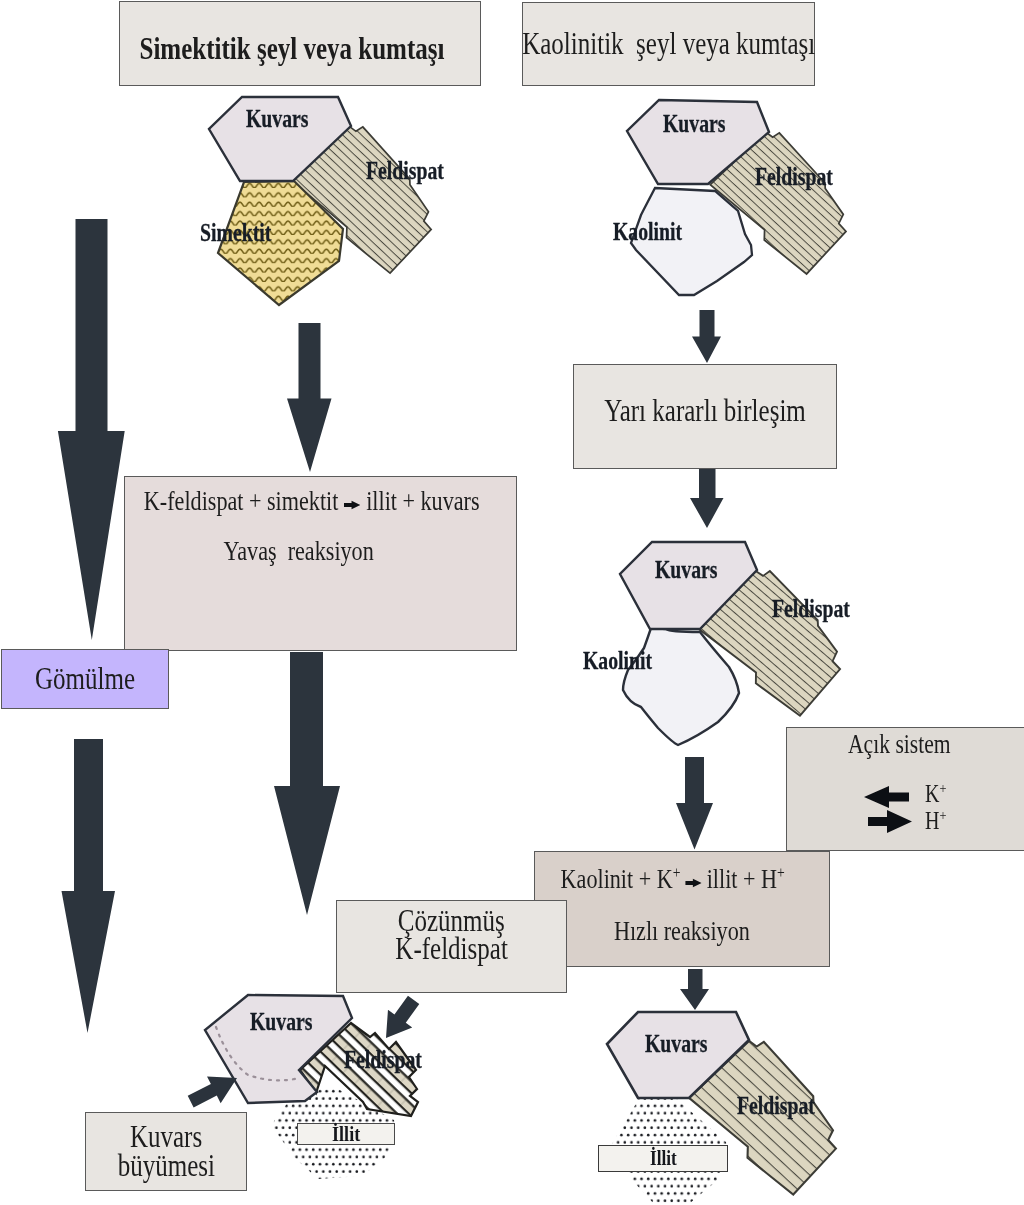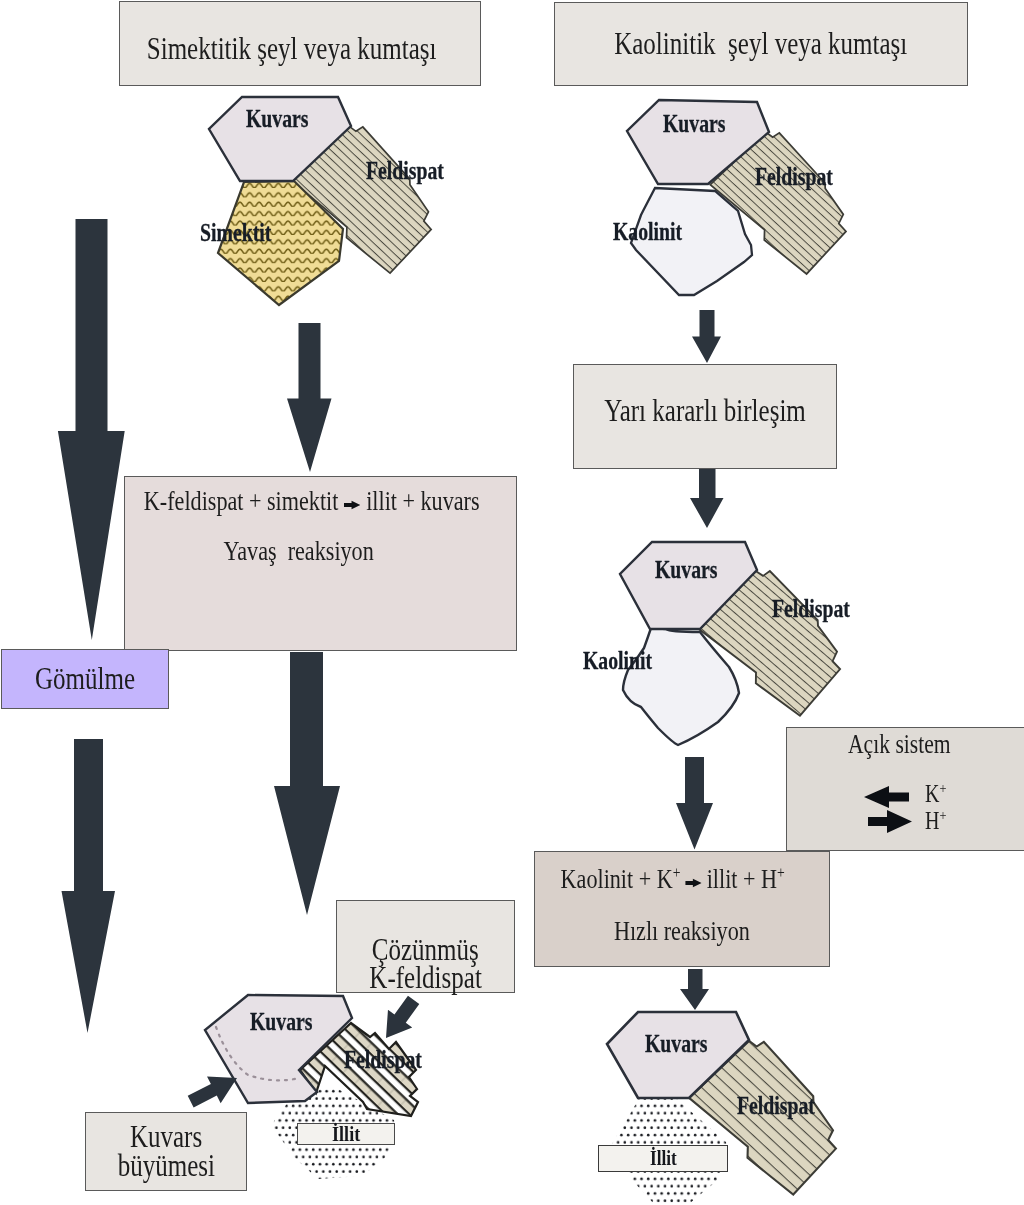--- a/index.html
+++ b/index.html
@@ -107,25 +107,25 @@
 
     <g transform="translate(237,1078) rotate(-27)">
       <polygon points="0,0 -26,-15 -26,-6.5 -52,-6.5 -52,6.5 -26,6.5 -26,15" fill="#2b333c"></polygon>
     </g>
     <g transform="translate(386,1038) rotate(126)">
       <polygon points="0,0 -24,-15 -24,-7 -47,-7 -47,7 -24,7 -24,15" fill="#2b333c"></polygon>
     </g>
 
   </svg>
 
-  <div class="pbox ttl" style="left:119px;top:1px;width:362px;height:85px;background:#e8e5e1;border:1.4px solid #5a5a5a;padding-top:12px;">
+  <div class="pbox ttl" style="left:119px;top:1px;width:362px;height:85px;background:#e8e5e1;border:1.4px solid #5a5a5a;padding-top:12px;font-weight:bold;">
     <span style="margin-right:17px;">Simektitik şeyl veya kumtaşı</span>
   </div>
 
-  <div class="pbox ttl" style="left:554px;top:2px;width:414px;height:84px;background:#e8e5e1;border:1.4px solid #5a5a5a;">
+  <div class="pbox ttl" style="left:522px;top:2px;width:293px;height:84px;background:#e8e5e1;border:1.4px solid #5a5a5a;">
     <span>Kaolinitik  şeyl veya kumtaşı</span>
   </div>
 
   <div class="pbox ttl" style="left:573px;top:364px;width:264px;height:105px;background:#e8e5e1;border:1.3px solid #5a5a5a;padding-bottom:10px;">
     <span>Yarı kararlı birleşim</span>
   </div>
 
   <div class="pbox eq" style="left:124px;top:476px;width:393px;height:175px;background:#e5dcdb;border:1.3px solid #5a5a5a;
               justify-content:flex-start;padding-top:12px;">
     <div style="display:flex;align-items:center;gap:7px;white-space:nowrap;margin-right:17px;">
@@ -160,22 +160,22 @@
       <span style="display:inline-block;width:20px;">
         <svg width="20" height="10" viewBox="0 0 20 10">
             <polygon points="0,3 9.3,3 9.3,0.7 20,5 9.3,9.3 9.3,7 0,7" fill="#0f1114"></polygon>
           </svg>
       </span>
       <span><span>illit + H</span><sup>+</sup></span>
     </div>
     <div style="margin-top:26px;">Hızlı reaksiyon</div>
   </div>
 
-  <div class="pbox ttl" style="left:336px;top:900px;width:179px;height:93px;background:#e8e5e1;border:1.3px solid #5a5a5a;
-              justify-content:flex-end;padding-top:6px;">
+  <div class="pbox ttl" style="left:336px;top:900px;width:231px;height:93px;background:#e8e5e1;border:1.3px solid #5a5a5a;
+              justify-content:flex-start;padding-top:6px;">
     <span>Çözünmüş</span>
     <span>K-feldispat</span>
   </div>
 
   <div class="pbox ttl" style="left:85px;top:1112px;width:162px;height:79px;background:#e8e5e1;border:1.3px solid #5a5a5a;">
     <span>Kuvars</span>
     <span>büyümesi</span>
   </div>
 
   <div class="pbox" style="left:297px;top:1123px;width:98px;height:22px;background:#f3f2ee;border:1.2px solid #4a4a4a;

